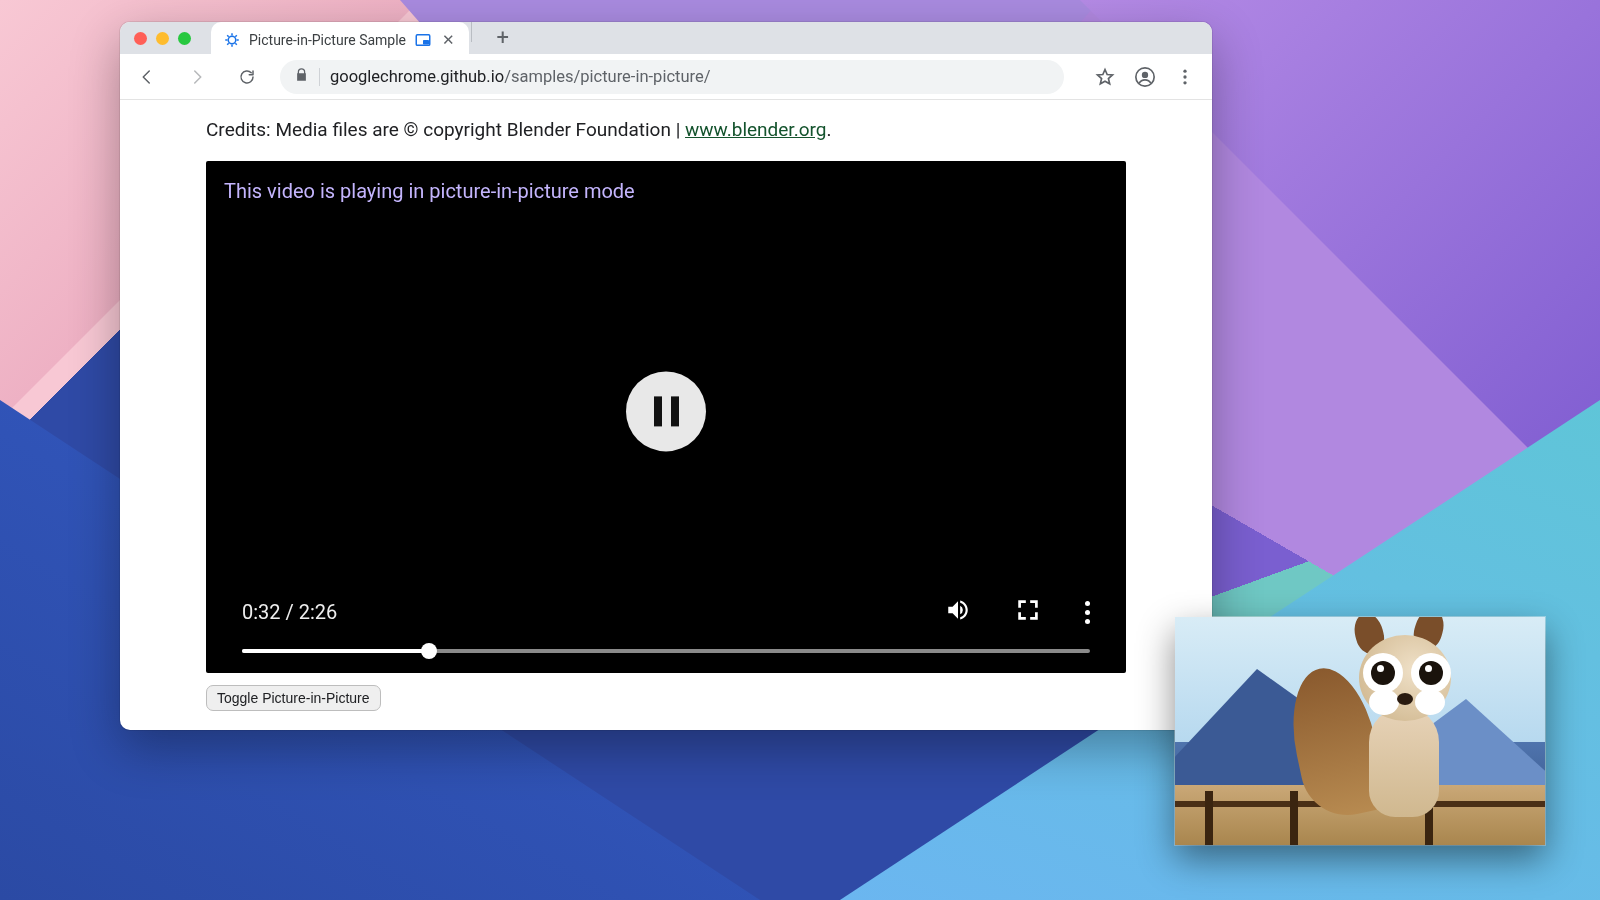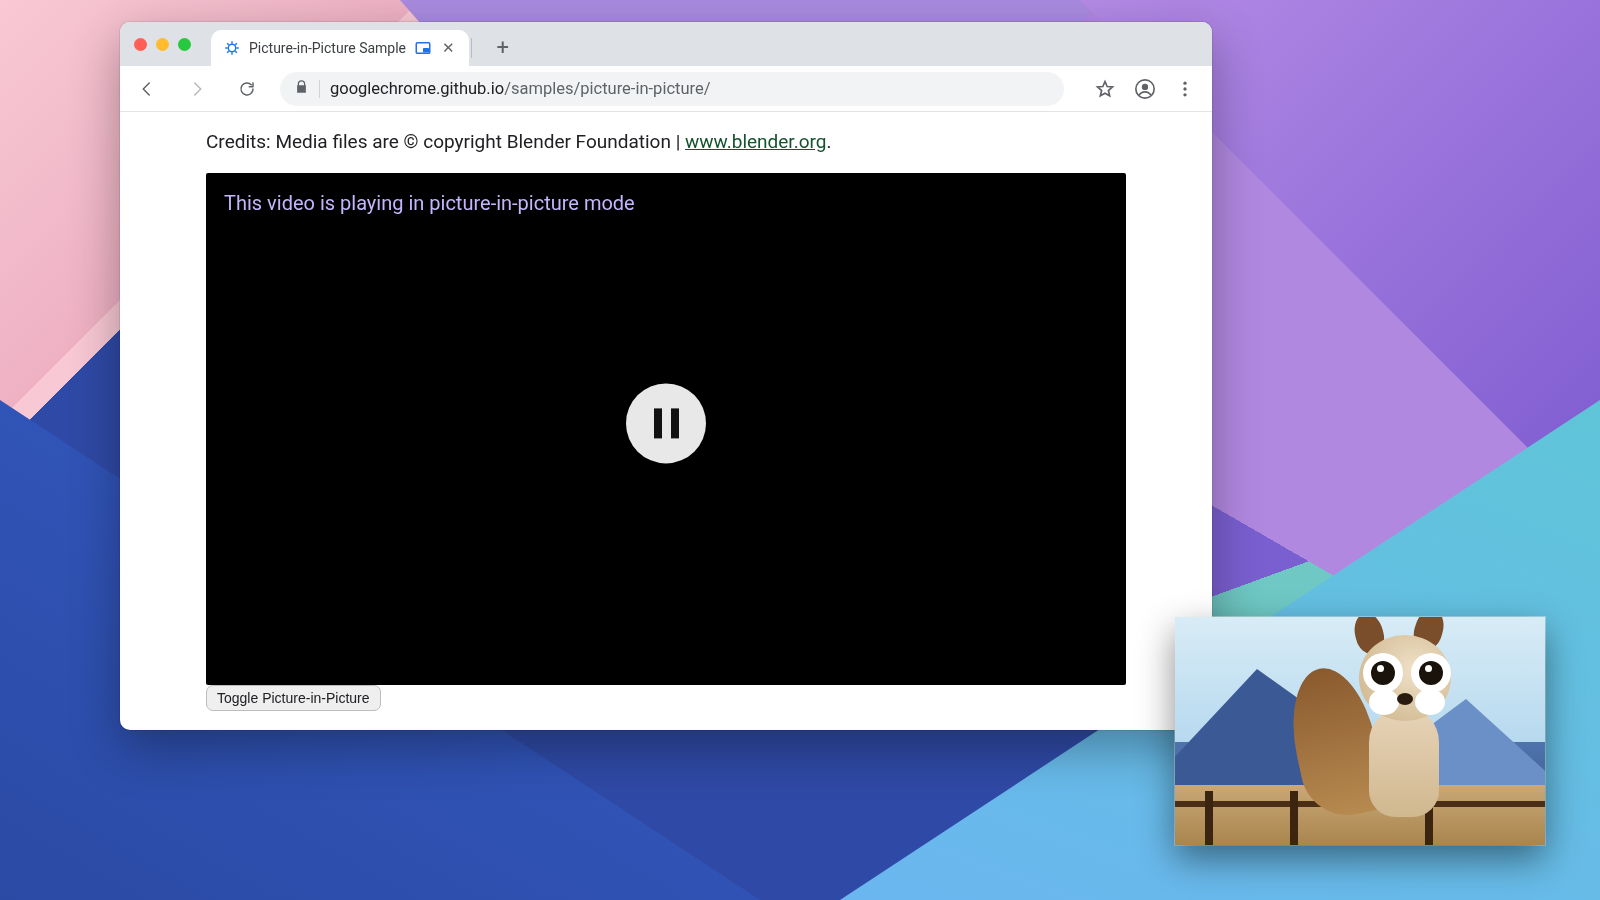--- a/index.html
+++ b/index.html
@@ -23,21 +23,21 @@
   .t4{right:0;bottom:0;width:760px;height:500px;background:linear-gradient(200deg,#5fc5d8,#6bb6f0);clip-path:polygon(100% 100%,100% 0,0 100%);}
   .t5{left:400px;top:0;width:700px;height:400px;background:#a98be0;clip-path:polygon(0 0,50% 100%,100% 0);}
   
   .browser {
     position: absolute; left: 120px; top: 22px; width: 1092px; height: 708px;
     border-radius: 10px; background:#fff; box-shadow: 0 18px 50px rgba(0,0,0,.32), 0 0 0 1px rgba(0,0,0,.08);
     overflow: hidden;
     display:flex; flex-direction:column;
   }
   
-  .tabstrip { height: 44px; background:#dee1e6; display:flex; align-items:flex-end; }
+  .tabstrip { height: 32px; background:#dee1e6; display:flex; align-items:flex-start; }
   .traffic { display:flex; gap:9px; padding:0 14px; align-items:center; height:100%; }
   .dot{width:13px;height:13px;border-radius:50%;}
   .dot.r{background:#ff5f57;} .dot.y{background:#febc2e;} .dot.g{background:#28c840;}
   .tab {
     height:36px; max-width:300px; display:flex; align-items:center; gap:8px;
     background:#fff; border-radius:10px 10px 0 0; padding:0 12px 0 12px; margin-left:6px;
     font-size:14px; color:#3c4043; position:relative;
   }
   .tab .favicon{width:18px;height:18px;display:flex;align-items:center;justify-content:center;}
   .tab .pip-badge{width:18px;height:18px;display:flex;align-items:center;justify-content:center;}
@@ -68,21 +68,21 @@
   .vcontrols{position:absolute;left:0;right:0;bottom:0;padding:0 36px 20px 36px;}
   .vrow{display:flex;align-items:center;justify-content:space-between;margin-bottom:22px;}
   .vtime{font-size:20px;color:#eee;}
   .vicons{display:flex;align-items:center;gap:44px;}
   .vicon svg{width:26px;height:26px;fill:#fff;}
   .vmore{display:flex;flex-direction:column;gap:4px;}
   .vmore span{width:5px;height:5px;border-radius:50%;background:#fff;}
   .seek{position:relative;height:4px;background:#8a8a8a;border-radius:2px;}
   .seek .played{position:absolute;left:0;top:0;height:100%;background:#fff;border-radius:2px;}
   .seek .thumb{position:absolute;top:50%;transform:translate(-50%,-50%);width:16px;height:16px;border-radius:50%;background:#fff;}
-  .togglebtn{margin-top:0;display:inline-block;font-size:14px;color:#202124;background:#efefef;border:1px solid #bdbdbd;border-radius:7px;padding:4px 10px;}
+  .togglebtn{margin-top:12px;display:inline-block;font-size:14px;color:#202124;background:#efefef;border:1px solid #bdbdbd;border-radius:7px;padding:4px 10px;}
   
   .pip{
     position:absolute; right:55px; bottom:55px; width:370px; height:228px;
     box-shadow:0 14px 34px rgba(0,0,0,.45),0 0 0 1px rgba(255,255,255,.4);
     overflow:hidden;
   }
   .pip-sky{position:absolute;inset:0;background:linear-gradient(#d8ecf6,#b7d9ef 55%,#4f74ad 55%,#2e4a7e);}
   .pip-mtn1{position:absolute;left:-30px;bottom:56px;width:280px;height:120px;background:#3b5a95;clip-path:polygon(0 100%,40% 0,100% 100%);}
   .pip-mtn2{position:absolute;right:-20px;bottom:56px;width:220px;height:90px;background:#6b8fc7;clip-path:polygon(0 100%,55% 0,100% 100%);}
   .pip-ground{position:absolute;left:0;right:0;bottom:0;height:60px;background:linear-gradient(#caa877,#a9864e);}
@@ -198,20 +198,46 @@
     </p>
 
     <div class="video">
       <div class="vmsg">This video is playing in picture-in-picture mode</div>
       <div class="playbtn">
         <span class="pausebars">
             <span></span>
             <span></span>
           </span>
       </div>
+      <div class="vcontrols">
+        <div class="vrow">
+          <span class="vtime">0:32 / 2:26</span>
+          <div class="vicons">
+            <span class="vicon">
+              <svg viewBox="0 0 24 24">
+                  <path d="M3 9v6h4l5 5V4L7 9H3zM16.5 12a4.5 4.5 0 0 0-2.5-4v8a4.5 4.5 0 0 0 2.5-4zM14 3.2v2.1c3 .9 5 3.6 5 6.7s-2 5.8-5 6.7v2.1c4.1-.9 7-4.5 7-8.8s-2.9-7.9-7-8.8z"></path>
+                </svg>
+            </span>
+            <span class="vicon">
+              <svg viewBox="0 0 24 24">
+                  <path d="M3 3h7v2.5H5.5V10H3V3zm18 0v7h-2.5V5.5H14V3h7zM3 21v-7h2.5v4.5H10V21H3zm18 0h-7v-2.5h4.5V14H21v7z"></path>
+                </svg>
+            </span>
+            <span class="vicon vmore">
+                <span></span>
+                <span></span>
+                <span></span>
+              </span>
+          </div>
+        </div>
+        <div class="seek">
+          <div class="played" style="width: 22%;"></div>
+          <div class="thumb" style="left: 22%;"></div>
+        </div>
+      </div>
     </div>
 
     <button class="togglebtn">Toggle Picture-in-Picture</button>
   </div>
 </div>
 
 <div class="pip">
   <div class="pip-sky"></div>
   <div class="pip-mtn2"></div>
     <div class="pip-mtn1"></div>

